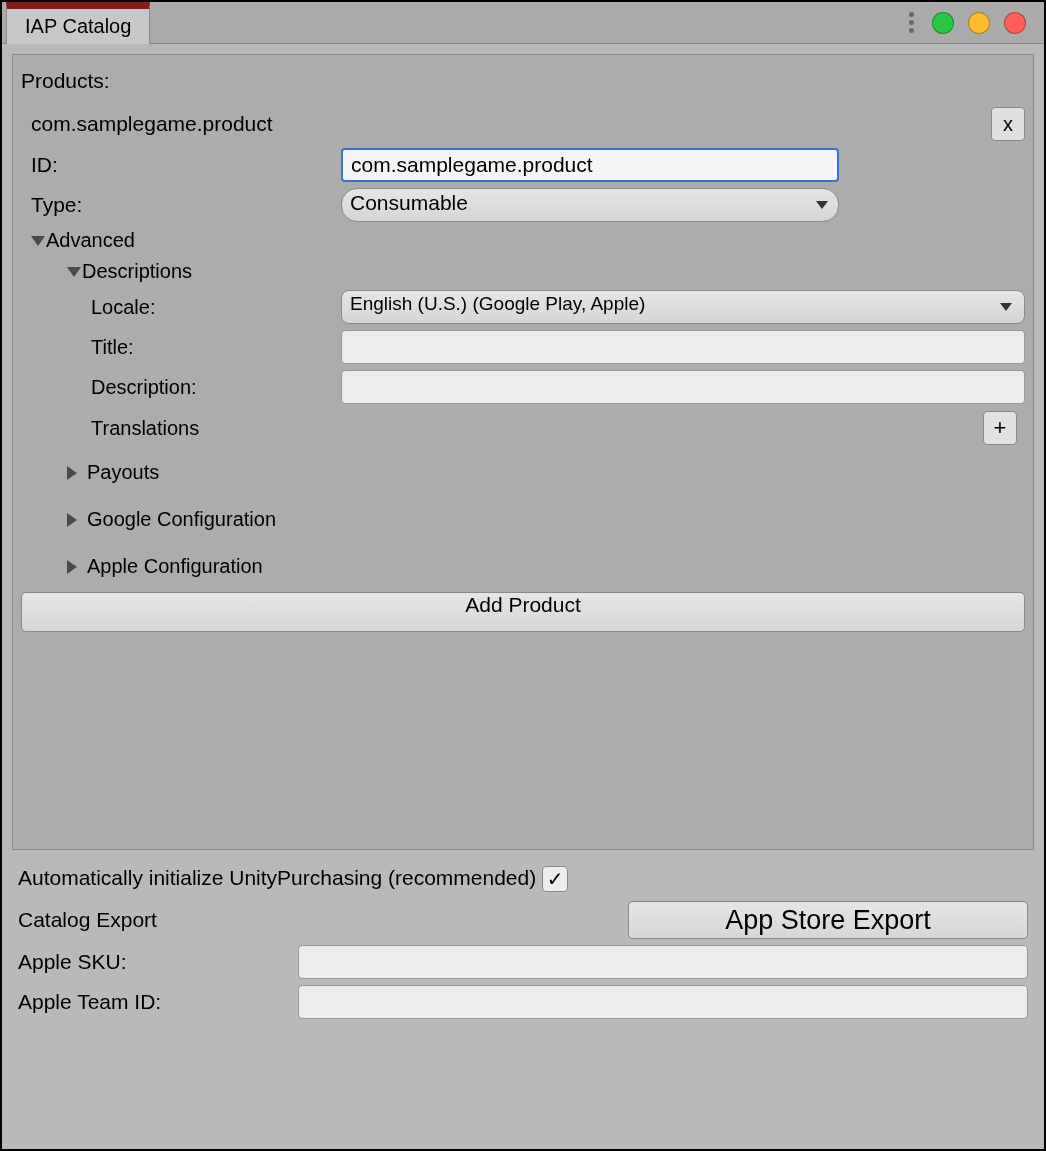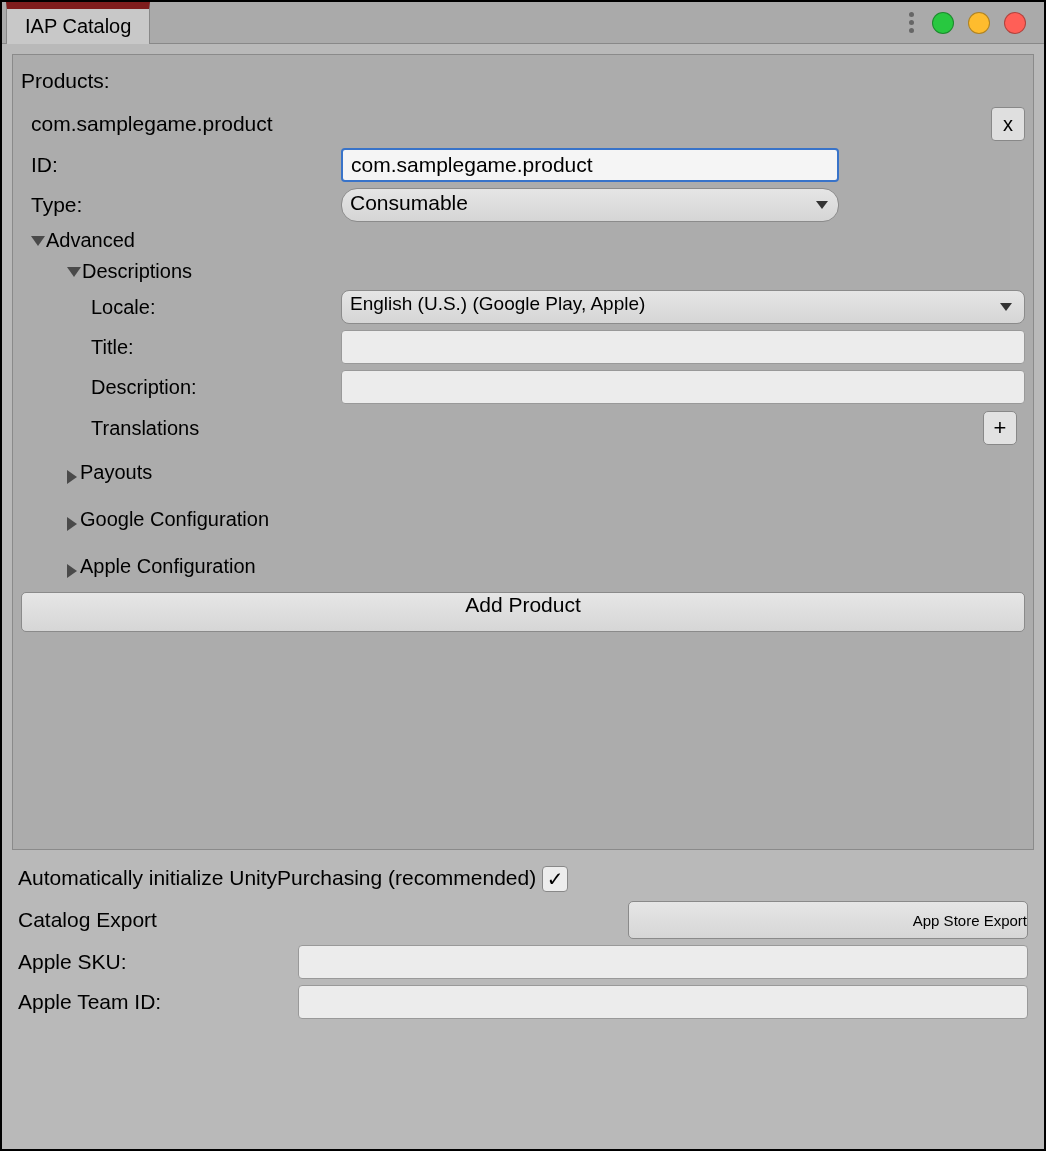--- a/index.html
+++ b/index.html
@@ -199,21 +199,21 @@
     display:flex;align-items:center;justify-content:space-between;
     padding:4px 8px 4px 70px;
   }
   .plus-btn{
     width:34px;height:34px;
     background:#E2E2E2;border:1px solid #888;border-radius:5px;
     display:flex;align-items:center;justify-content:center;
     font-size:22px;cursor:pointer;
   }
   .sub-foldout{
-    display:flex;align-items:flex-end;gap:3px;
+    display:flex;align-items:center;gap:10px;
     padding:12px 0 12px 46px;
     cursor:pointer;
   }
   .add-product-btn{
     margin-top:2px;
     height:40px;
     background:linear-gradient(#E6E6E6,#D6D6D6);
     border:1px solid #8a8a8a;
     border-radius:5px;
     font-size:21px;
@@ -239,22 +239,22 @@
     padding:3px 0;
   }
   .bottom-label{width:280px;font-size:21px;}
   .export-btn{
     flex:0 0 400px;
     margin-left:auto;
     height:38px;
     background:linear-gradient(#E6E6E6,#D6D6D6);
     border:1px solid #8a8a8a;
     border-radius:5px;
-    font-size:15px;
-    display:flex;align-items:center;justify-content:flex-end;
+    font-size:27px;
+    display:flex;align-items:center;justify-content:center;
     cursor:pointer;
   }
   .bottom-input{
     flex:1;
     height:34px;
     background:#ECECEC;border:1px solid #999;border-radius:4px;
     padding:2px 8px;font-size:21px;
   }
 </style>
 </head>

